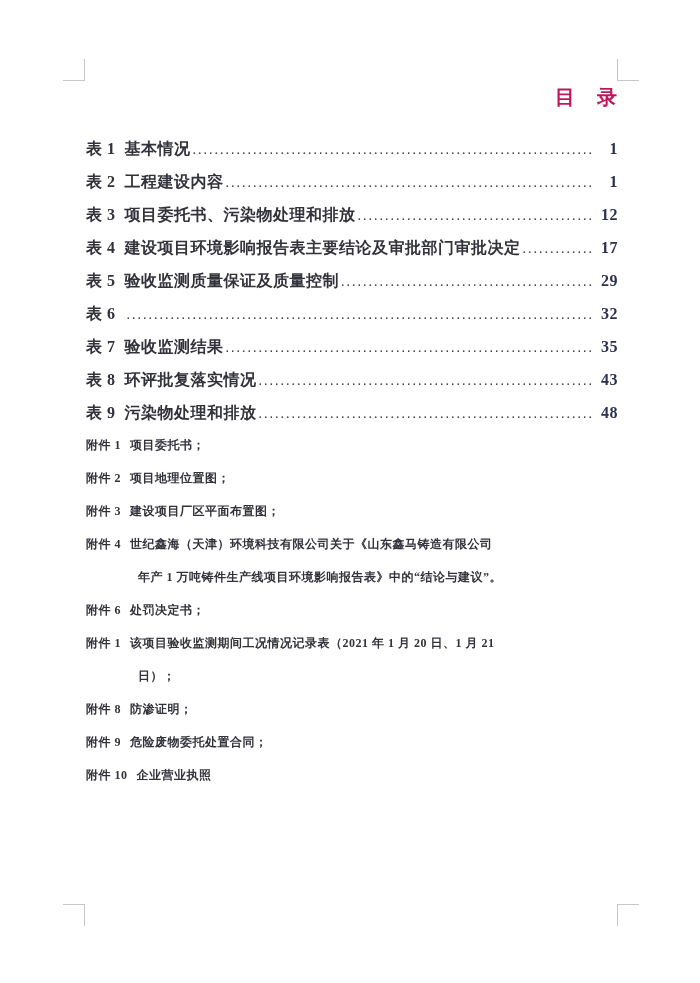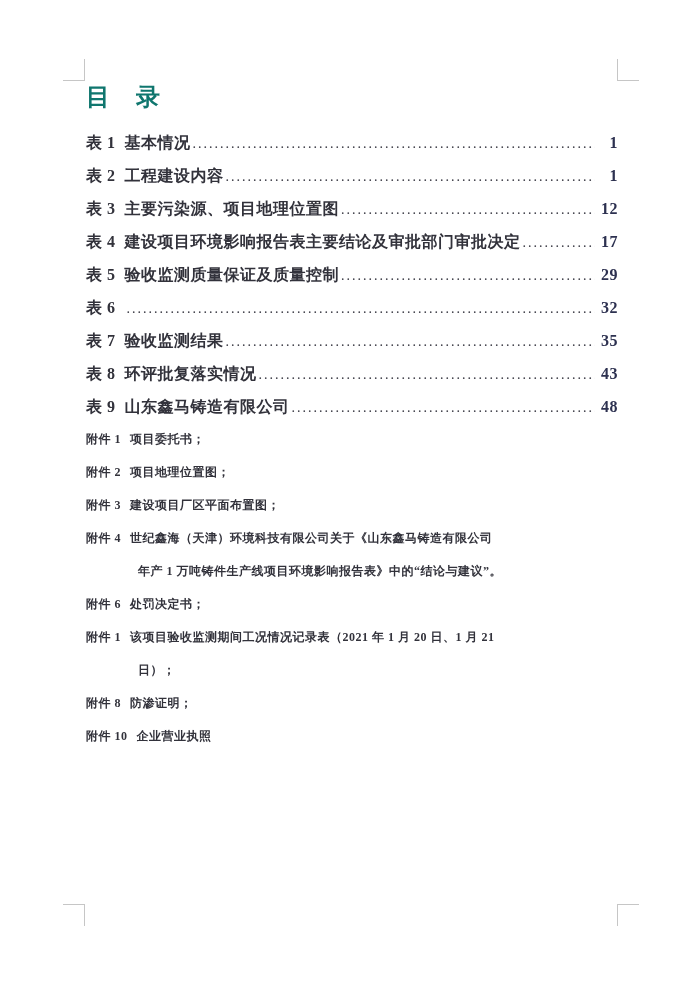--- a/index.html
+++ b/index.html
@@ -10,23 +10,23 @@
 
   
   .crop { position:absolute; width:22px; height:22px; }
   .crop-tl { left:63px;  top:59px;  border-right:1px solid #c6c6c6; border-bottom:1px solid #c6c6c6; }
   .crop-tr { left:617px; top:59px;  border-left:1px solid #c6c6c6;  border-bottom:1px solid #c6c6c6; }
   .crop-bl { left:63px;  top:904px; border-right:1px solid #c6c6c6; border-top:1px solid #c6c6c6; }
   .crop-br { left:617px; top:904px; border-left:1px solid #c6c6c6;  border-top:1px solid #c6c6c6; }
 
   .content { position:absolute; left:86px; top:84px; width:532px; }
 
-  .doc-title { text-align:left; font-size:24px; font-weight:bold; line-height:26px; letter-spacing:1px; color:#0f766e; }
+  .doc-title { text-align:right; font-size:20px; font-weight:bold; line-height:26px; letter-spacing:1px; color:#be185d; }
 
-  .toc { margin-top:16px; }
+  .toc { margin-top:22px; }
   .toc-row { display:flex; align-items:baseline; height:33px; line-height:33px; font-size:16px; font-weight:600; letter-spacing:0.5px; white-space:nowrap; }
   .toc-label { white-space:pre; margin-right:9px; }
   .toc-leader { flex:1 1 auto; overflow:hidden; white-space:nowrap; font-weight:400; font-size:14px; letter-spacing:2px; margin:0 3px 0 2px; color:#3a3a44; }
   .toc-page { flex:0 0 auto; min-width:20px; text-align:right; color:#2d3150; }
 
   .att-list { }
   .att-line { height:33px; line-height:33px; font-size:12px; font-weight:600; letter-spacing:0.5px; white-space:nowrap; overflow:hidden; }
   .att-label { white-space:pre; margin-right:9px; }
   .att-cont { padding-left:52px; }
 </style>
@@ -52,21 +52,21 @@
         <span class="toc-page">1</span>
       </div>
       <div class="toc-row">
         <span class="toc-label">表 2</span>
         <span class="toc-title">工程建设内容</span>
         <span class="toc-leader">................................................................................................................................................................</span>
         <span class="toc-page">1</span>
       </div>
       <div class="toc-row">
         <span class="toc-label">表 3</span>
-        <span class="toc-title">主要污染源、项目地理位置图</span>
+        <span class="toc-title">项目委托书、污染物处理和排放</span>
         <span class="toc-leader">................................................................................................................................................................</span>
         <span class="toc-page">12</span>
       </div>
       <div class="toc-row">
         <span class="toc-label">表 4</span>
         <span class="toc-title">建设项目环境影响报告表主要结论及审批部门审批决定</span>
         <span class="toc-leader">................................................................................................................................................................</span>
         <span class="toc-page">17</span>
       </div>
       <div class="toc-row">
@@ -87,21 +87,21 @@
         <span class="toc-page">35</span>
       </div>
       <div class="toc-row">
         <span class="toc-label">表 8</span>
         <span class="toc-title">环评批复落实情况</span>
         <span class="toc-leader">................................................................................................................................................................</span>
         <span class="toc-page">43</span>
       </div>
       <div class="toc-row">
         <span class="toc-label">表 9</span>
-        <span class="toc-title">山东鑫马铸造有限公司</span>
+        <span class="toc-title">污染物处理和排放</span>
         <span class="toc-leader">................................................................................................................................................................</span>
         <span class="toc-page">48</span>
       </div>
     </div>
 
     <div class="att-list">
 
       <div class="att-line">
         <span class="att-label">附件 1</span><span class="att-text">项目委托书；</span>
       </div>
@@ -130,20 +130,23 @@
         <div class="att-line">
           <span class="att-label">附件 1</span><span class="att-text">该项目验收监测期间工况情况记录表（2021 年 1 月 20 日、1 月 21</span>
         </div>
         <div class="att-line att-cont">日）；</div>
       </div>
 
       <div class="att-line">
         <span class="att-label">附件 8</span><span class="att-text">防渗证明；</span>
       </div>
 
+      <div class="att-line">
+        <span class="att-label">附件 9</span><span class="att-text">危险废物委托处置合同；</span>
+      </div>
 
       <div class="att-line">
         <span class="att-label">附件 10</span><span class="att-text">企业营业执照</span>
       </div>
 
     </div>
   </div>
 </div>
 
 </body></html>

